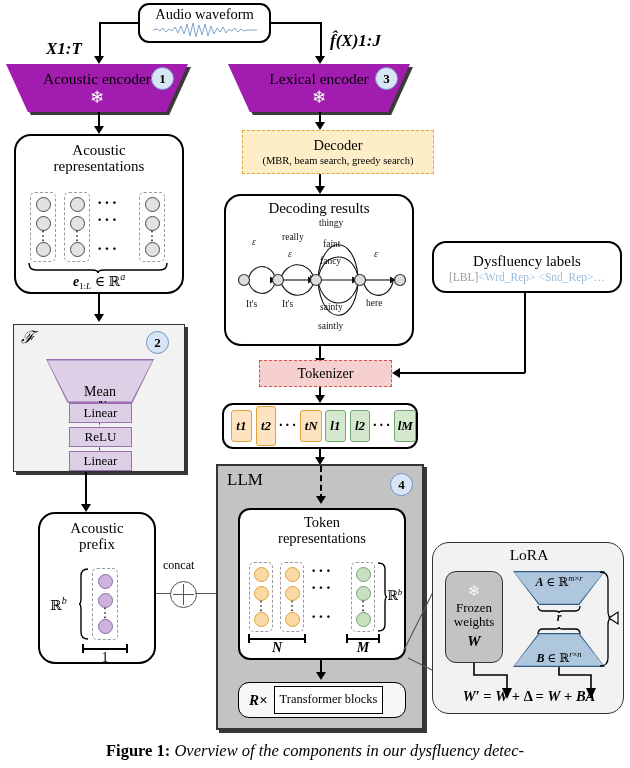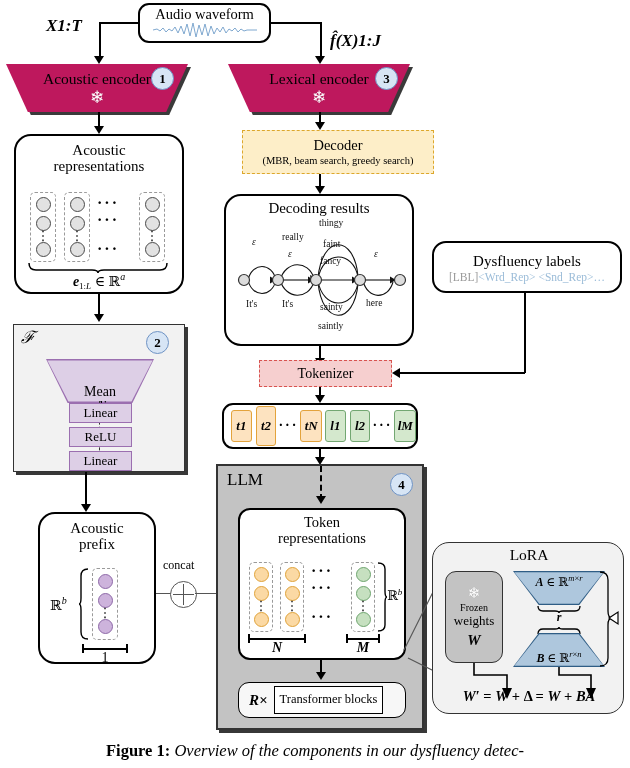--- a/index.html
+++ b/index.html
@@ -30,21 +30,21 @@
     border:1.6px solid #000;
     background:#fff;
     box-sizing:border-box;
   }
   .shadowbox{
     box-shadow:3px 3px 0 0 rgba(0,0,0,0.78);
   }
 
   
   .trap-down{
-    background:#be185d;
+    background:#a21caf;
     clip-path:polygon(0% 0%, 100% 0%, 88% 100%, 12% 100%);
     position:relative;
   }
   .trap-down-shadow{
     background:#3a3a3a;
     clip-path:polygon(0% 0%, 100% 0%, 88% 100%, 12% 100%);
   }
   
   .trap-violet{
     background:#ddcfe6;
@@ -162,21 +162,21 @@
   </div>
 
   <div class="abs ln lnh" style="left:99px;top:22px;width:40px;"></div>
   <div class="abs ln lnv" style="left:99px;top:22px;height:36px;"></div>
   <div class="abs arrowdown" style="left:94.3px;top:56px;"></div>
 
   <div class="abs ln lnh" style="left:270px;top:22px;width:52px;"></div>
   <div class="abs ln lnv" style="left:320px;top:22px;height:36px;"></div>
   <div class="abs arrowdown" style="left:315.3px;top:56px;"></div>
 
-  <div class="abs lbl bold mathit" style="left:46px;top:17px;font-size:17px;">X1:T</div>
+  <div class="abs lbl bold mathit" style="left:46px;top:40px;font-size:17px;">X1:T</div>
   <div class="abs lbl bold mathit" style="left:330px;top:32px;font-size:17px;">f̂(X)1:J</div>
 
   <div class="abs" style="left:6px;top:64px;width:182px;height:48px;">
     <div class="abs trap-down-shadow" style="left:3px;top:3px;width:182px;height:48px;"></div>
     <div class="abs trap-down ctr col" style="left:0;top:0;width:182px;height:48px;">
       <div class="lbl" style="font-size:15.5px;margin-top:1px;">Acoustic encoder</div>
       <div class="snow" style="margin-top:2px;">❄</div>
     </div>
     <div class="abs stepnum" style="left:145px;top:3px;">
       <span>1</span>
@@ -501,21 +501,21 @@
     <line x1="22" y1="118" x2="62" y2="138" stroke="#555" stroke-width="1.1"></line>
   </svg>
 
   <div class="abs rrect" style="left:432px;top:542px;width:192px;height:172px;border-radius:17px;background:#f2f2f2;border:1.8px solid #333;">
     <div class="abs ctr" style="left:0;top:4px;width:192px;">
       <span class="lbl" style="font-size:15.5px;">LoRA</span>
     </div>
 
     <div class="abs rrect ctr col" style="left:12px;top:28px;width:58px;height:92px;border-radius:11px;background:#c3c3c3;border:1.6px solid #333;">
       <div class="snow" style="font-size:15px;margin-bottom:2px;">❄</div>
-      <div class="lbl" style="font-size:10px;">Frozen</div>
+      <div class="lbl" style="font-size:13px;">Frozen</div>
       <div class="lbl" style="font-size:13px;">weights</div>
       <div class="lbl bold mathit" style="font-size:15px;margin-top:4px;">W</div>
     </div>
 
     <div class="abs" style="left:80px;top:28px;width:92px;height:34px;">
       <div class="abs trapA" style="left:0;top:0;width:92px;height:34px;"></div>
       <div class="abs trapA-in" style="left:1.3px;top:1.3px;width:89.4px;height:31.4px;"></div>
       <div class="abs ctr" style="left:0;top:1px;width:92px;height:18px;">
         <span style="font-size:12px;"><i><b>A</b></i> ∈ ℝ<sup style="font-size:8.5px;"><i>m</i>×<i>r</i></sup></span>
       </div>

